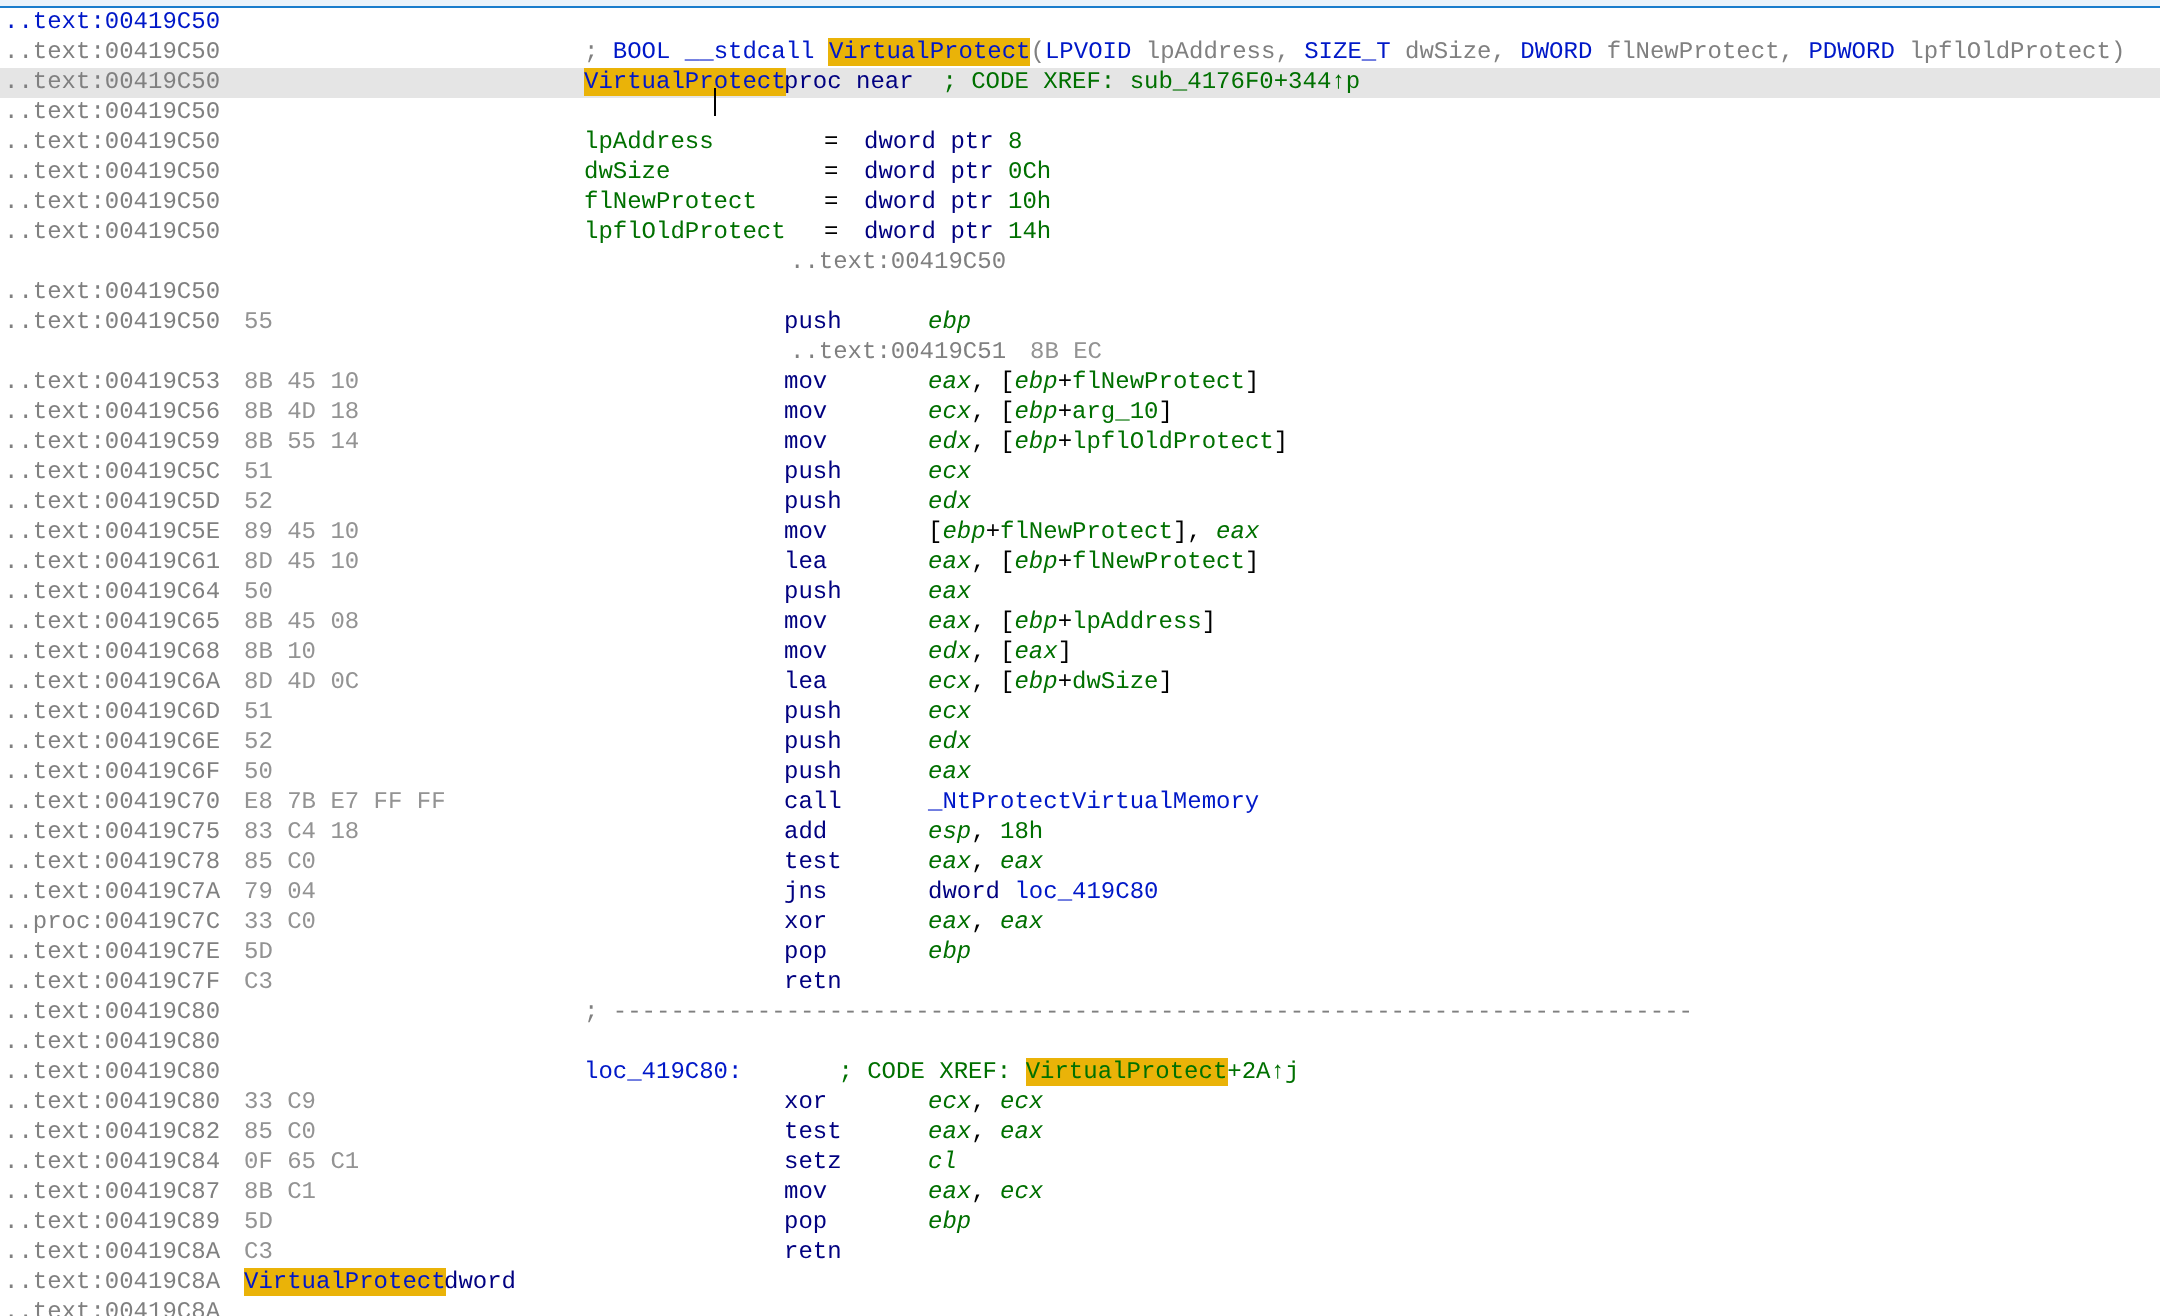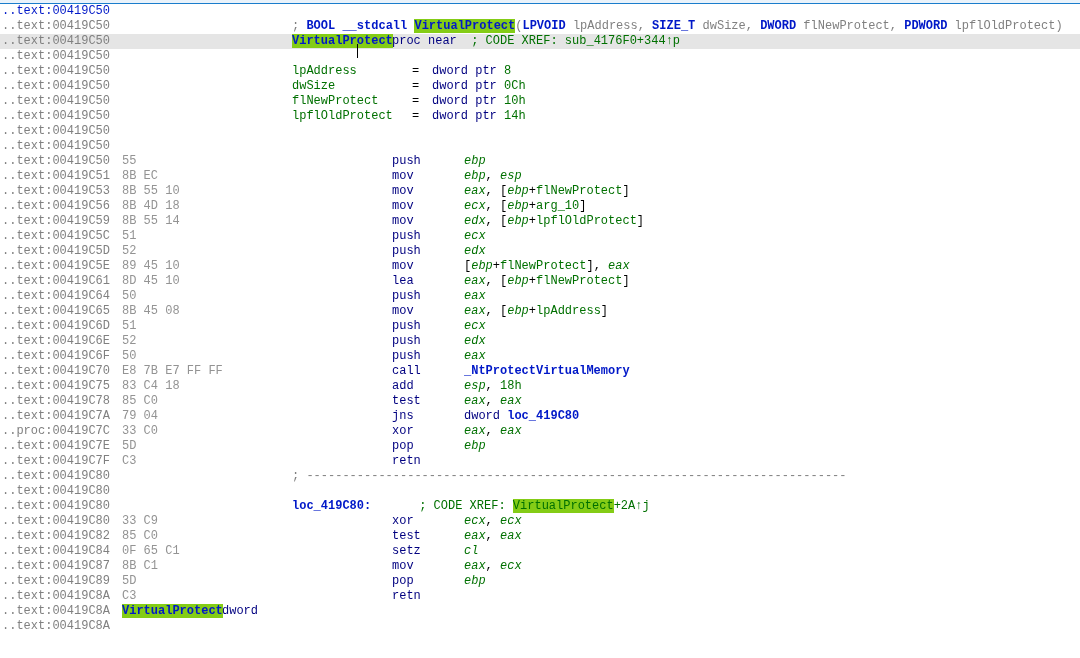--- a/index.html
+++ b/index.html
@@ -14,20 +14,21 @@
     overflow: auto;
   }
   .topbar {
     height: 3px;
     border-bottom: 1px solid #1a7dcc;
     background: #eaf3fb;
   }
   .line {
     display: flex;
     padding: 0 2px;
+    justify-content: center;
   }
   .line.hl {
     background: #e5e5e5;
   }
   .addr {
     color: #808080;
     width: 120px;
     flex-shrink: 0;
   }
   .addr-cur {
@@ -37,24 +38,24 @@
   }
   .hex {
     color: #939393;
     width: 170px;
     flex-shrink: 0;
   }
   .body { flex: 1 1 auto; }
   .cm { color: #808080; }
   .kw-nb { color: #000080; }
   .reg { color: #007000; font-style: italic; }
-  .name-blue { color: #0018c8; font-weight: bold; }
+  .name-blue { color: #0018c8; }
   .name-green { color: #007000; }
   .xref-name { color: #007000; }
-  .hl-yellow { background: #84cc16; }
+  .hl-yellow { background: #eab308; }
   .cursor { display:inline-block; position:relative; }
   .cursor::after{
     content:"";
     position:absolute;
     left:0; top:0;
     width:1px; height:14px;
     background:#000;
   }
   .col-name  { display:inline-block; width:100px; }
   .col-mn    { display:inline-block; width:72px; }
@@ -117,25 +118,24 @@
       <span class="body"></span>
     </div>
     <div class="line">
       <span class="addr">..text:00419C50</span>
       <span class="hex">55</span>
       <span class="body"><span class="col-name"></span><span class="kw-nb col-mn">push</span><span><span class="reg">ebp</span></span></span>
     </div>
     <div class="line">
       <span class="addr">..text:00419C51</span>
       <span class="hex">8B EC</span>
-      <span class="body"><span class="col-name"></span><span class="kw-nb col-mn">mov</span><span><span class="reg">ebp</span><span>, </span><span class="reg">esp</span></span></span>
     </div>
     <div class="line">
       <span class="addr">..text:00419C53</span>
-      <span class="hex">8B 55 10</span>
+      <span class="hex">8B 45 10</span>
       <span class="body"><span class="col-name"></span><span class="kw-nb col-mn">mov</span><span><span class="reg">eax</span><span>, [</span><span class="reg">ebp</span><span>+</span><span class="name-green">flNewProtect</span><span>]</span></span></span>
     </div>
     <div class="line">
       <span class="addr">..text:00419C56</span>
       <span class="hex">8B 4D 18</span>
       <span class="body"><span class="col-name"></span><span class="kw-nb col-mn">mov</span><span><span class="reg">ecx</span><span>, [</span><span class="reg">ebp</span><span>+</span><span class="name-green">arg_10</span><span>]</span></span></span>
     </div>
     <div class="line">
       <span class="addr">..text:00419C59</span>
       <span class="hex">8B 55 14</span>
@@ -165,20 +165,30 @@
       <span class="addr">..text:00419C64</span>
       <span class="hex">50</span>
       <span class="body"><span class="col-name"></span><span class="kw-nb col-mn">push</span><span><span class="reg">eax</span></span></span>
     </div>
     <div class="line">
       <span class="addr">..text:00419C65</span>
       <span class="hex">8B 45 08</span>
       <span class="body"><span class="col-name"></span><span class="kw-nb col-mn">mov</span><span><span class="reg">eax</span><span>, [</span><span class="reg">ebp</span><span>+</span><span class="name-green">lpAddress</span><span>]</span></span></span>
     </div>
     <div class="line">
+      <span class="addr">..text:00419C68</span>
+      <span class="hex">8B 10</span>
+      <span class="body"><span class="col-name"></span><span class="kw-nb col-mn">mov</span><span><span class="reg">edx</span><span>, [</span><span class="reg">eax</span><span>]</span></span></span>
+    </div>
+    <div class="line">
+      <span class="addr">..text:00419C6A</span>
+      <span class="hex">8D 4D 0C</span>
+      <span class="body"><span class="col-name"></span><span class="kw-nb col-mn">lea</span><span><span class="reg">ecx</span><span>, [</span><span class="reg">ebp</span><span>+</span><span class="name-green">dwSize</span><span>]</span></span></span>
+    </div>
+    <div class="line">
       <span class="addr">..text:00419C6D</span>
       <span class="hex">51</span>
       <span class="body"><span class="col-name"></span><span class="kw-nb col-mn">push</span><span><span class="reg">ecx</span></span></span>
     </div>
     <div class="line">
       <span class="addr">..text:00419C6E</span>
       <span class="hex">52</span>
       <span class="body"><span class="col-name"></span><span class="kw-nb col-mn">push</span><span><span class="reg">edx</span></span></span>
     </div>
     <div class="line">

